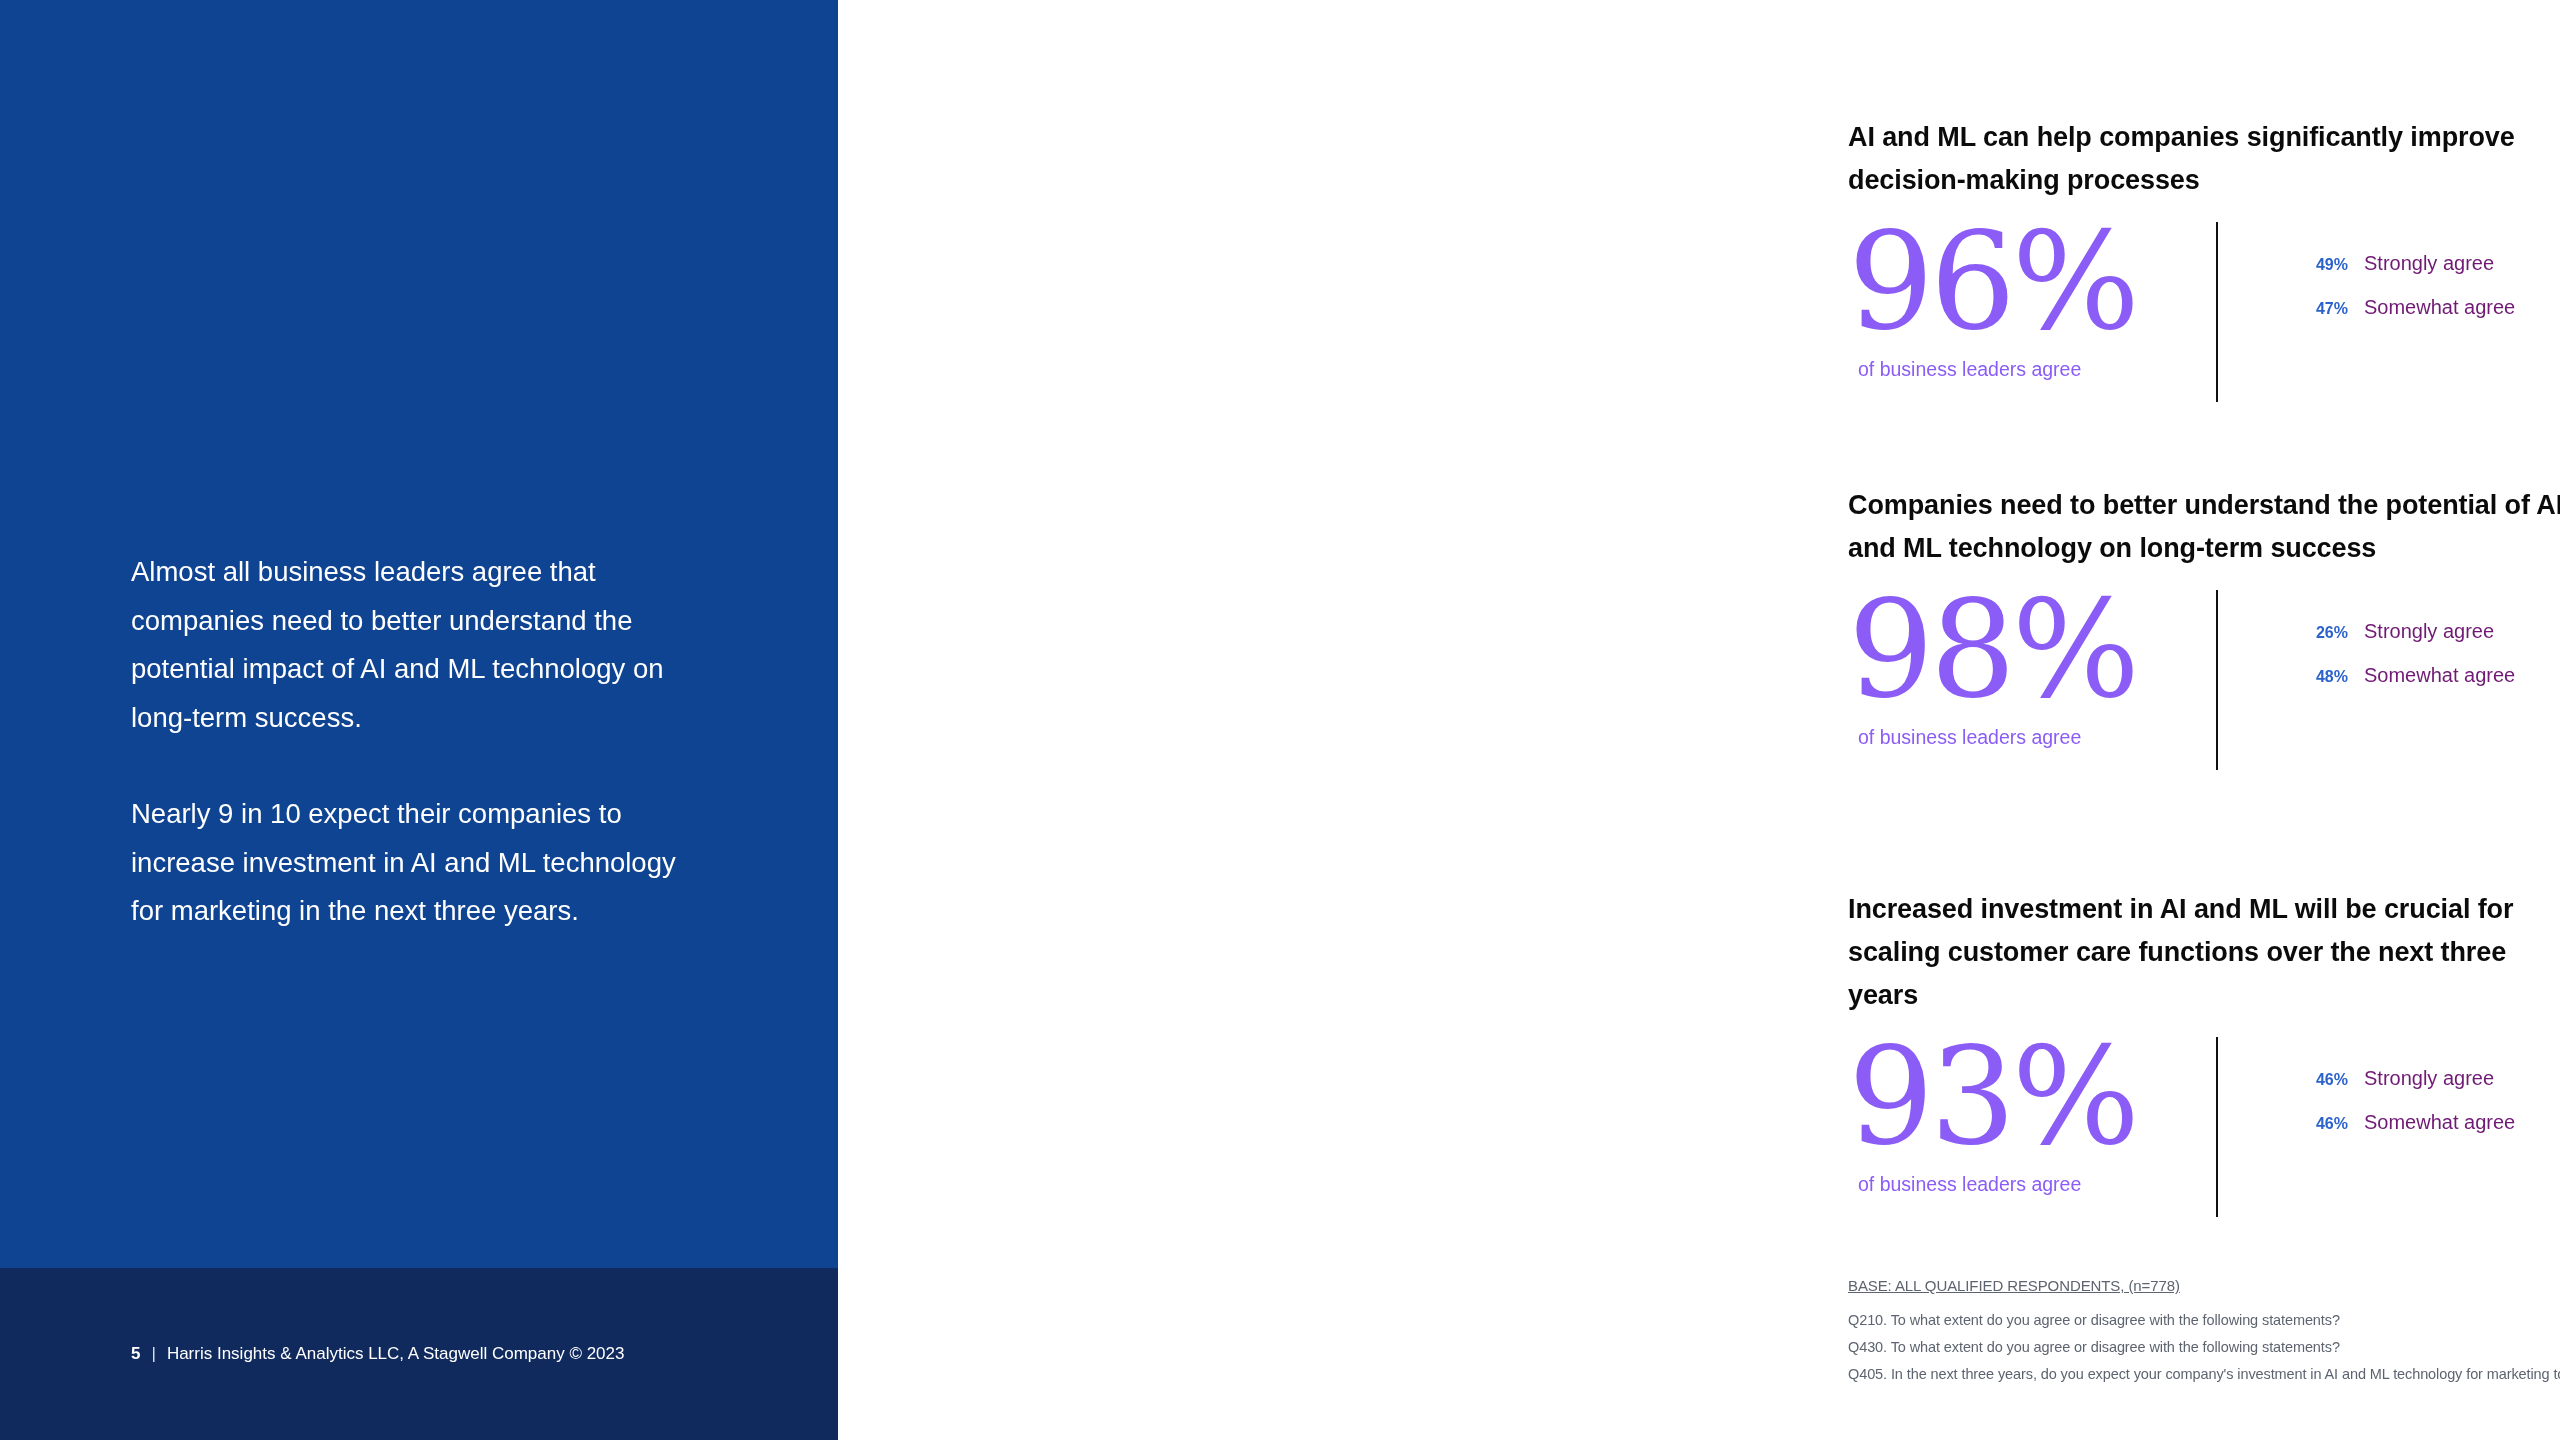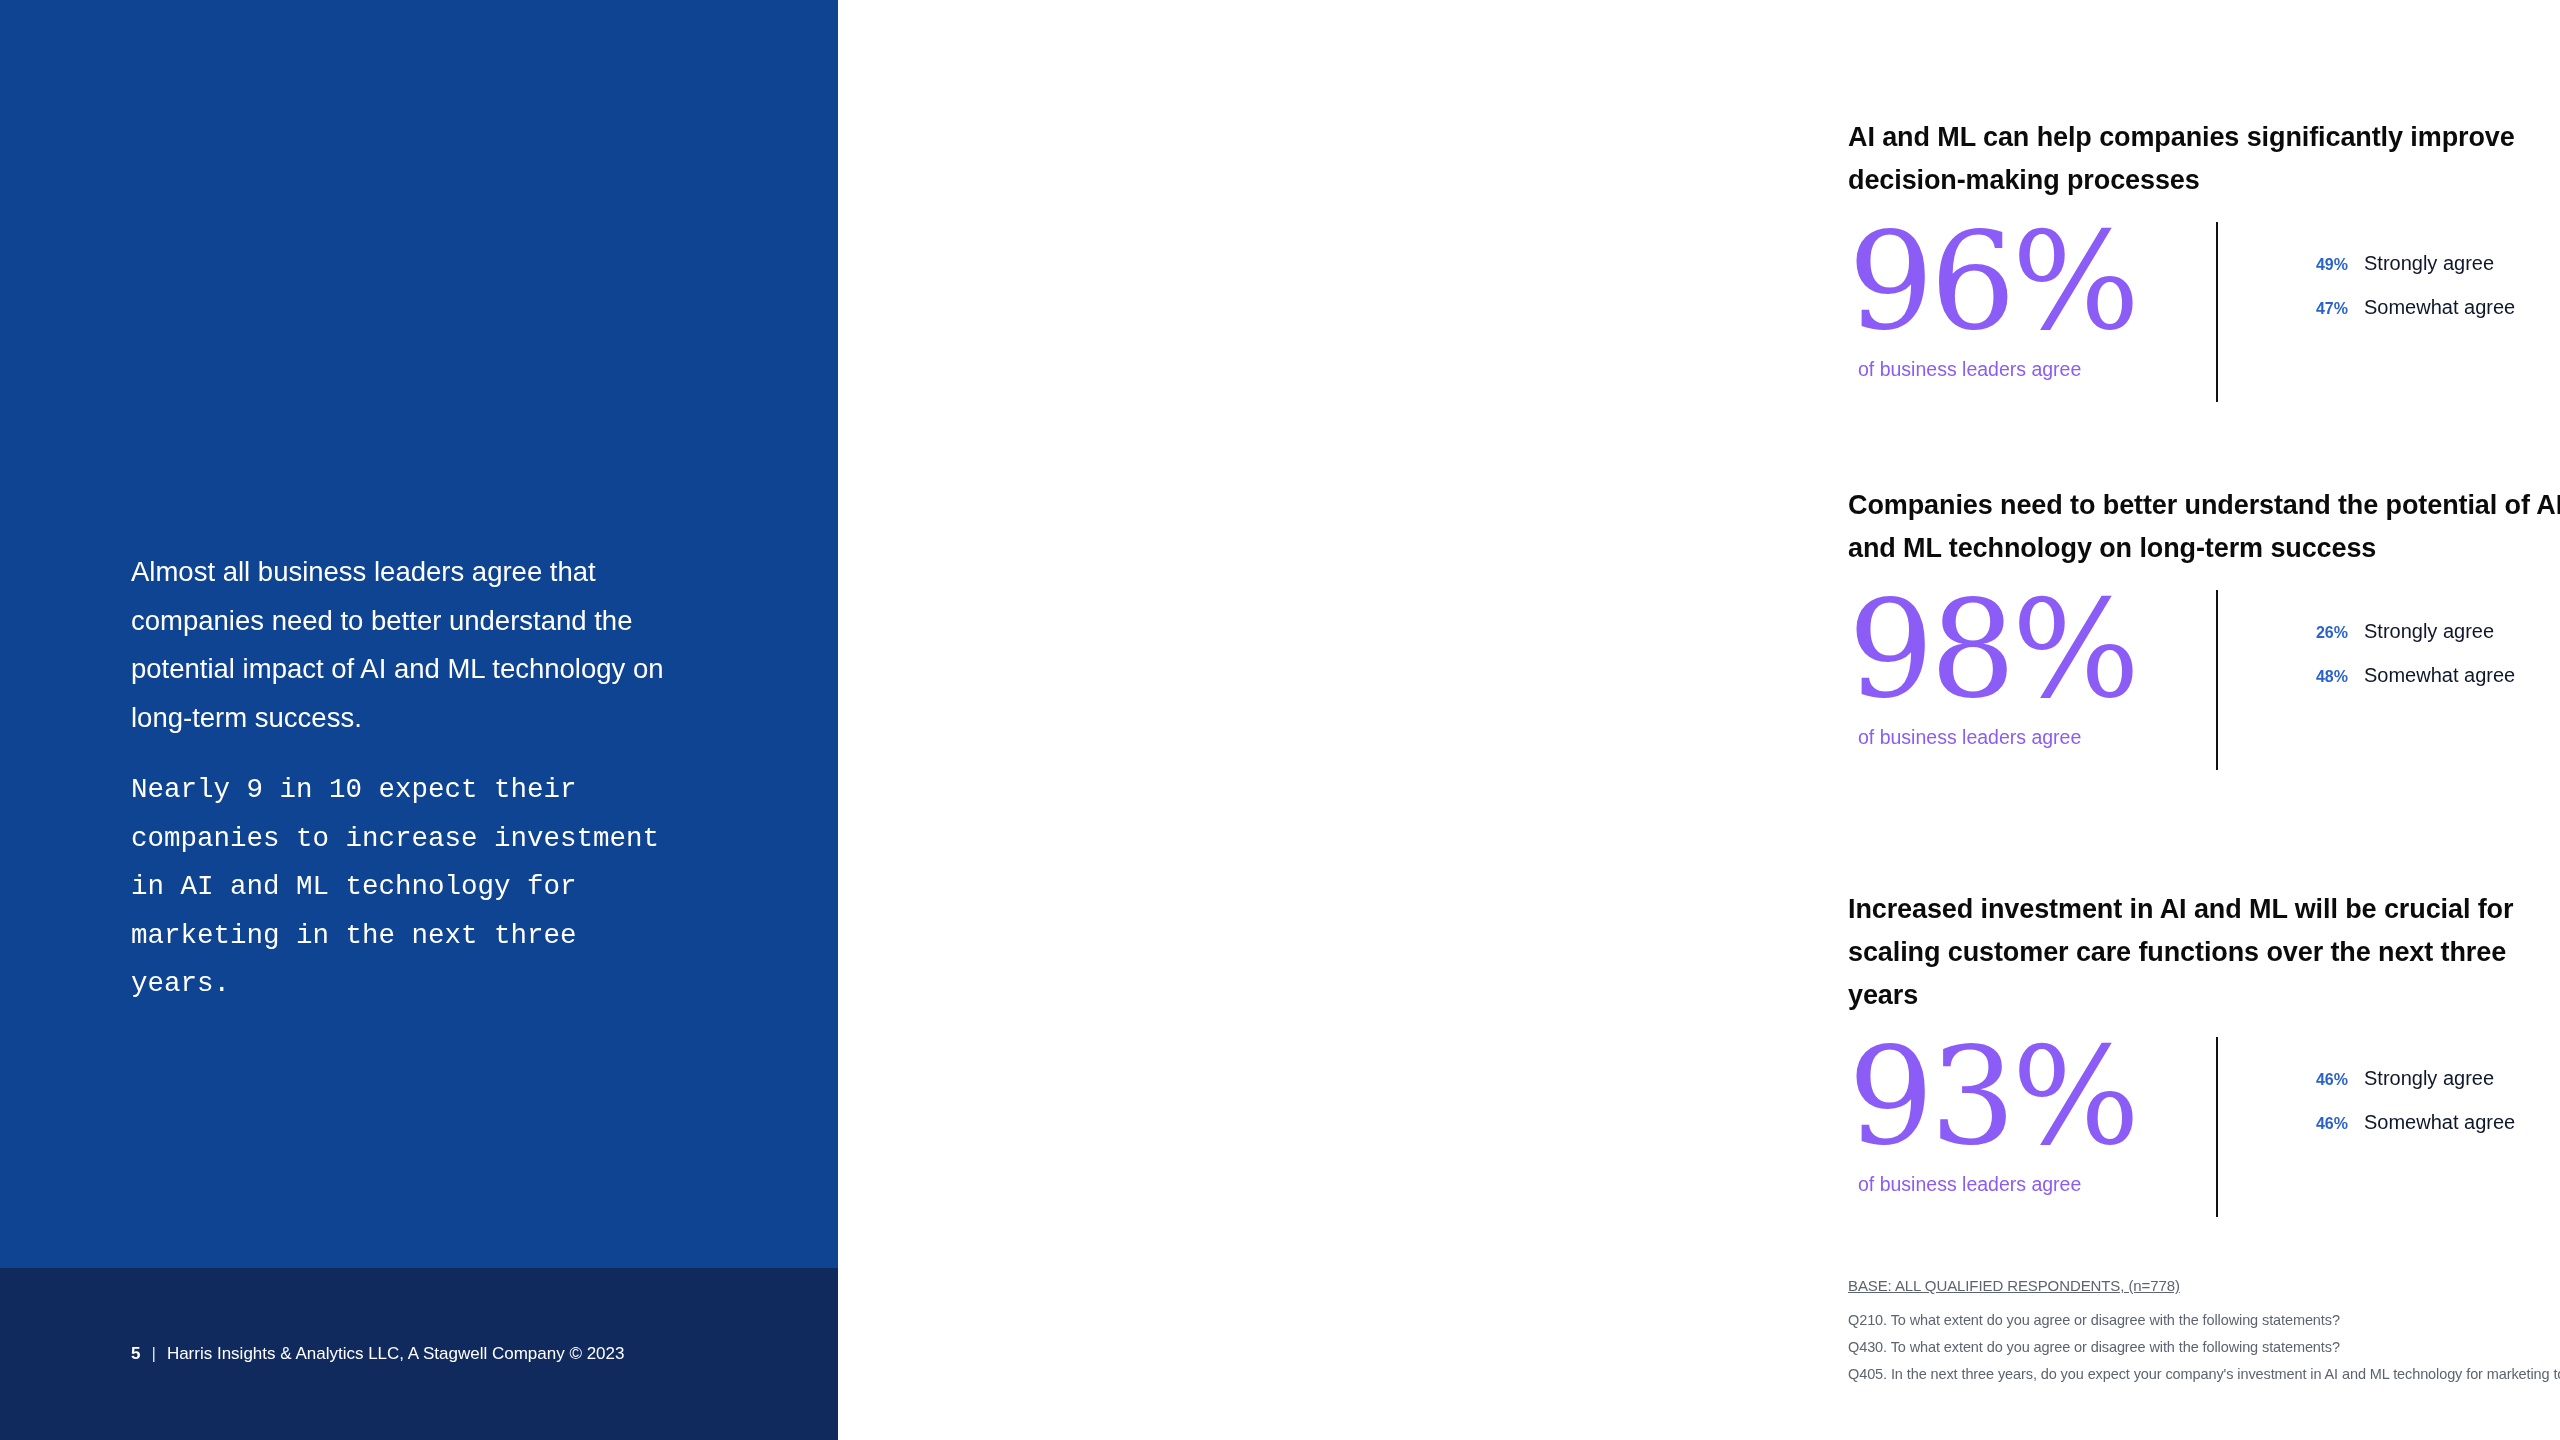--- a/index.html
+++ b/index.html
@@ -23,21 +23,21 @@
   #lead-heading{
     position:absolute; left:131px; top:112px; width:520px;
     font-family:"DejaVu Serif", serif;
     font-size:42px; line-height:55.5px; font-weight:400;
     color:#E89BEE; letter-spacing:-0.2px;
   }
   #left-body{
     position:absolute; left:131px; top:548px; width:560px;
     color:#ffffff; font-size:27.5px; line-height:48.5px; font-weight:400;
   }
-  #left-body p + p{ margin-top:24px;font-family:Liberation Mono, monospace; }
+  #left-body p + p{ margin-top:48px; }
   #left-footer-line{
     position:absolute; left:131px; top:1344px;
     font-size:17px; color:#ffffff; font-weight:400; white-space:nowrap;
   }
   #left-footer-line .pg{ font-weight:700; }
   #left-footer-line .sep{ margin:0 11px; opacity:.85; }
 
   
   #right-pane{
     position:absolute; left:838px; top:0; width:1722px; height:1440px;
@@ -67,21 +67,21 @@
   .divider{
     position:absolute; left:368px; top:-6px; width:2px; height:180px;
     background:#111;
   }
   .breakdown{ position:absolute; left:440px; top:24px; }
   .bd-row{ display:flex; align-items:baseline; margin-bottom:21px; }
   .bd-pct{
     font-size:16px; font-weight:700; color:#2B62CB;
     width:60px; text-align:right; margin-right:16px;
   }
-  .bd-label{ font-size:20px; font-weight:400; color:#0f172a; }
+  .bd-label{ font-size:20px; font-weight:400; color:#701a75; }
 
   
   #footnotes{ position:absolute; left:1010px; top:1277px; width:1130px; }
   #fn-base{
     font-size:15px; font-weight:400; color:#5d6470;
     text-decoration:underline; letter-spacing:-0.1px; margin-bottom:13px;
   }
   .fn-line{ font-size:14.5px; color:#5d6470; line-height:27px; letter-spacing:-0.1px; }
 </style>
 </head>

